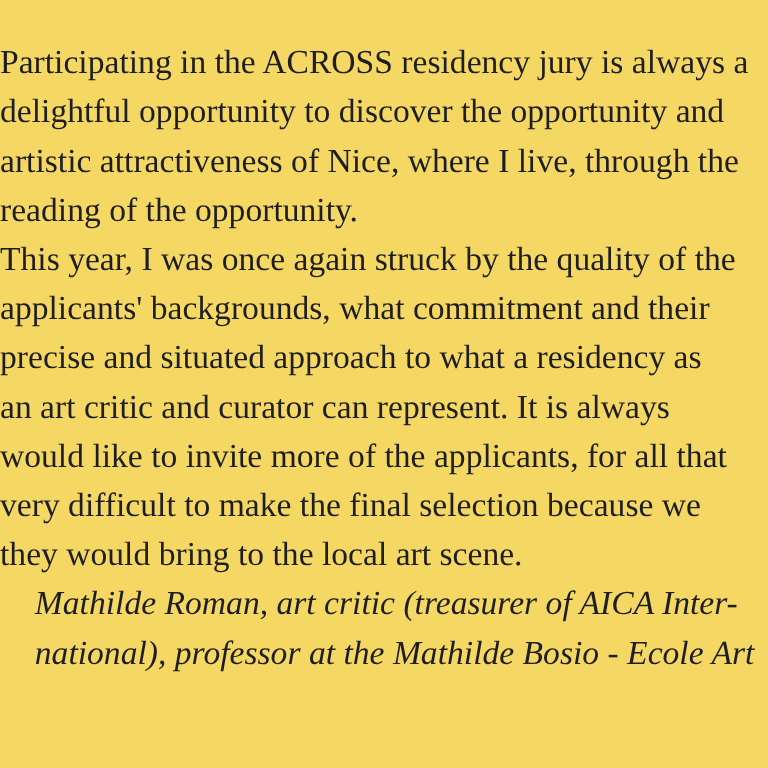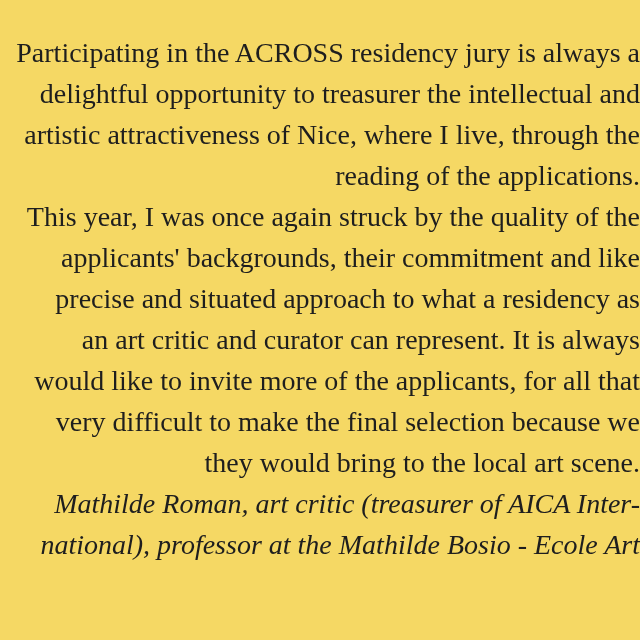--- a/index.html
+++ b/index.html
@@ -14,44 +14,44 @@
   }
   .card {
     width: 640px;
     height: 640px;
     box-sizing: border-box;
     padding-top: 32px;
     overflow: hidden;
   }
   .quote {
     width: 100%;
-    text-align: right;
+    text-align: left;
   }
   .line {
     font-size: 28px;
     line-height: 41px;
     white-space: nowrap;
     letter-spacing: 0px;
   }
   .line.italic {
     font-style: italic;
     margin-left: 29px;
   }
 </style>
 </head>
 <body style="background-color: rgb(245, 216, 100); color: rgb(30, 30, 30);">
 
 <div class="card">
   <div class="quote">
     <div class="line">Participating in the ACROSS residency jury is always a</div>
-    <div class="line">delightful opportunity to treasurer the intellectual and</div>
+    <div class="line">delightful opportunity to discover the opportunity and</div>
     <div class="line">artistic attractiveness of Nice, where I live, through the</div>
-    <div class="line">reading of the applications.</div>
+    <div class="line">reading of the opportunity.</div>
     <div class="line">This year, I was once again struck by the quality of the</div>
-    <div class="line">applicants' backgrounds, their commitment and like</div>
+    <div class="line">applicants' backgrounds, what commitment and their</div>
     <div class="line">precise and situated approach to what a residency as</div>
     <div class="line">an art critic and curator can represent. It is always</div>
     <div class="line">would like to invite more of the applicants, for all that</div>
     <div class="line">very difficult to make the final selection because we</div>
     <div class="line">they would bring to the local art scene.</div>
     <div class="line italic">Mathilde Roman, art critic (treasurer of AICA Inter-</div>
     <div class="line italic">national), professor at the Mathilde Bosio - Ecole Art</div>
   </div>
 </div>
 

